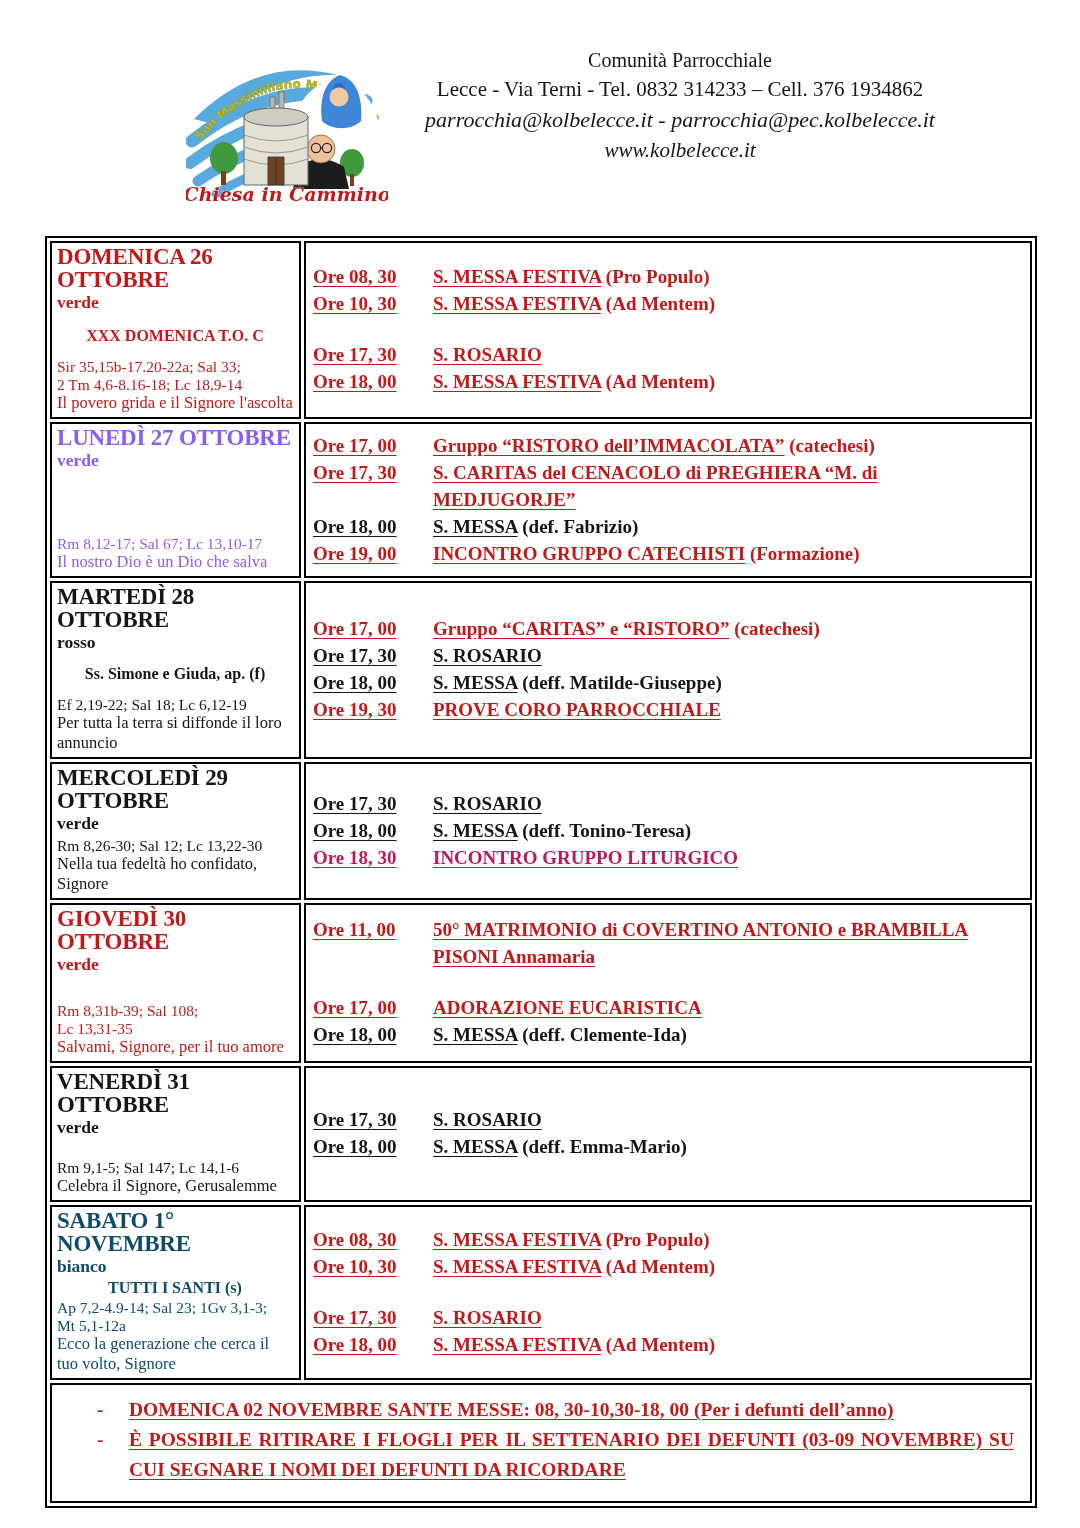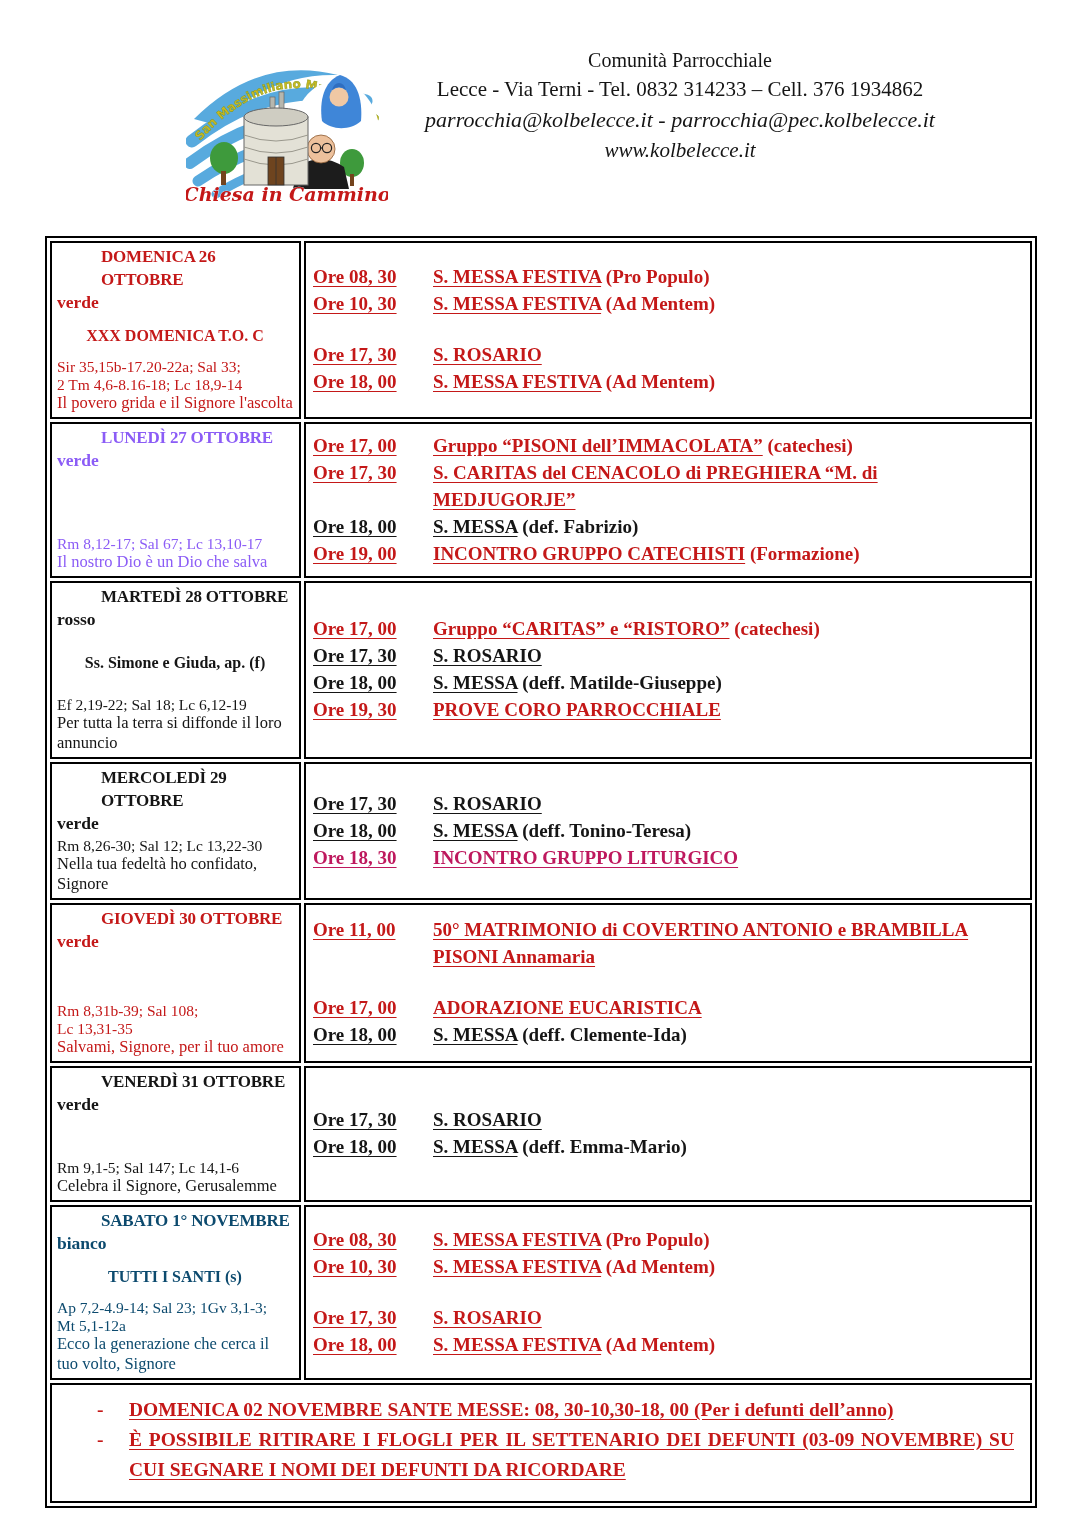--- a/index.html
+++ b/index.html
@@ -19,21 +19,21 @@
 
   
   .schedule { position:absolute; left:45px; top:236px; width:992px; }
   table.sched {
     width:100%; border-collapse:separate; border-spacing:3px;
     border:2px solid #000;
   }
   table.sched td { border:2px solid #000; vertical-align:top; padding:2px 6px 4px 5px; background:#fff; }
   td.left-cell  { width:236px; }
   .leftwrap  { display:flex; flex-direction:column; }
-  .day-title { font-weight:bold; font-size:17px; line-height:23px; letter-spacing:-0.2px;margin-left:44px; }
+  .day-title { font-weight:bold; font-size:23px; line-height:23px; letter-spacing:-0.2px; }
   .lit-color { font-weight:bold; font-size:17.5px; line-height:22px; }
   .feast     { font-weight:bold; font-size:16px; text-align:center; line-height:20px; }
   .spacer    { flex:1 1 auto; }
   .readings-line { font-size:15.5px; line-height:17.5px; }
   .response  { font-weight:normal; font-size:16.5px; line-height:20px; }
   .rightwrap { display:flex; flex-direction:column; justify-content:center; padding-left:2px; }
   .event { display:flex; font-weight:bold; font-size:19px; line-height:27px; }
   .event .time { flex:0 0 100px; margin-right:20px; white-space:nowrap;
                  text-decoration:underline; text-underline-offset:3px; }
   .event .body { max-width:597px; }
@@ -158,21 +158,21 @@
               <div class="readings">
                 <div class="readings-line">Rm 8,12-17; Sal 67; Lc 13,10-17</div>
               </div>
               <div class="response">Il nostro Dio è un Dio che salva</div>
             </div>
           </td>
           <td class="right-cell">
             <div class="rightwrap" style="min-height: 146px;">
               <div class="event" style="color: rgb(196, 24, 24);">
                 <span class="time">Ore 17, 00</span>
-                <span class="body"><span class="etitle">Gruppo “PISONI dell’IMMACOLATA”</span> <span class="enote">(catechesi)</span></span>
+                <span class="body"><span class="etitle">Gruppo “RISTORO dell’IMMACOLATA”</span> <span class="enote">(catechesi)</span></span>
               </div>
               <div class="event" style="color: rgb(196, 24, 24);">
                 <span class="time">Ore 17, 30</span>
                 <span class="body"><span class="etitle">S. CARITAS del CENACOLO di PREGHIERA “M. di MEDJUGORJE”</span></span>
               </div>
               <div class="event" style="color: rgb(21, 21, 21);">
                 <span class="time">Ore 18, 00</span>
                 <span class="body"><span class="etitle">S. MESSA</span> <span class="enote">(def. Fabrizio)</span></span>
               </div>
               <div class="event" style="color: rgb(196, 24, 24);">

